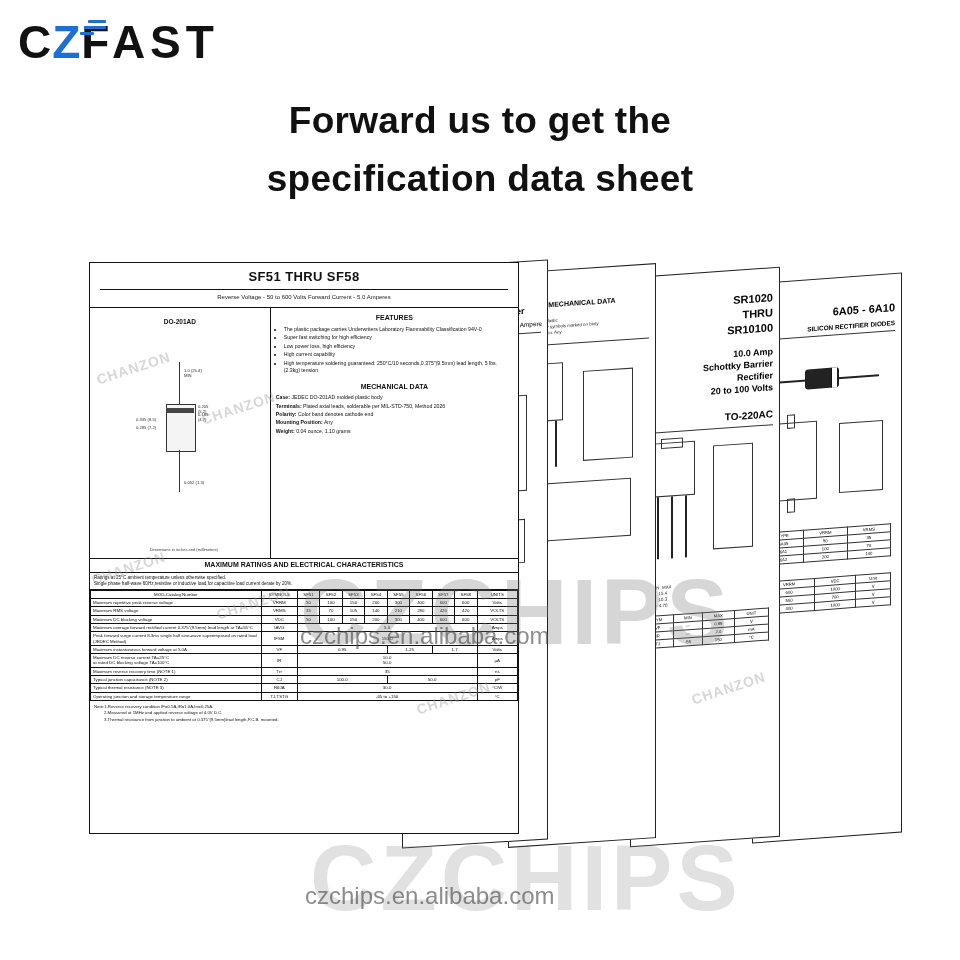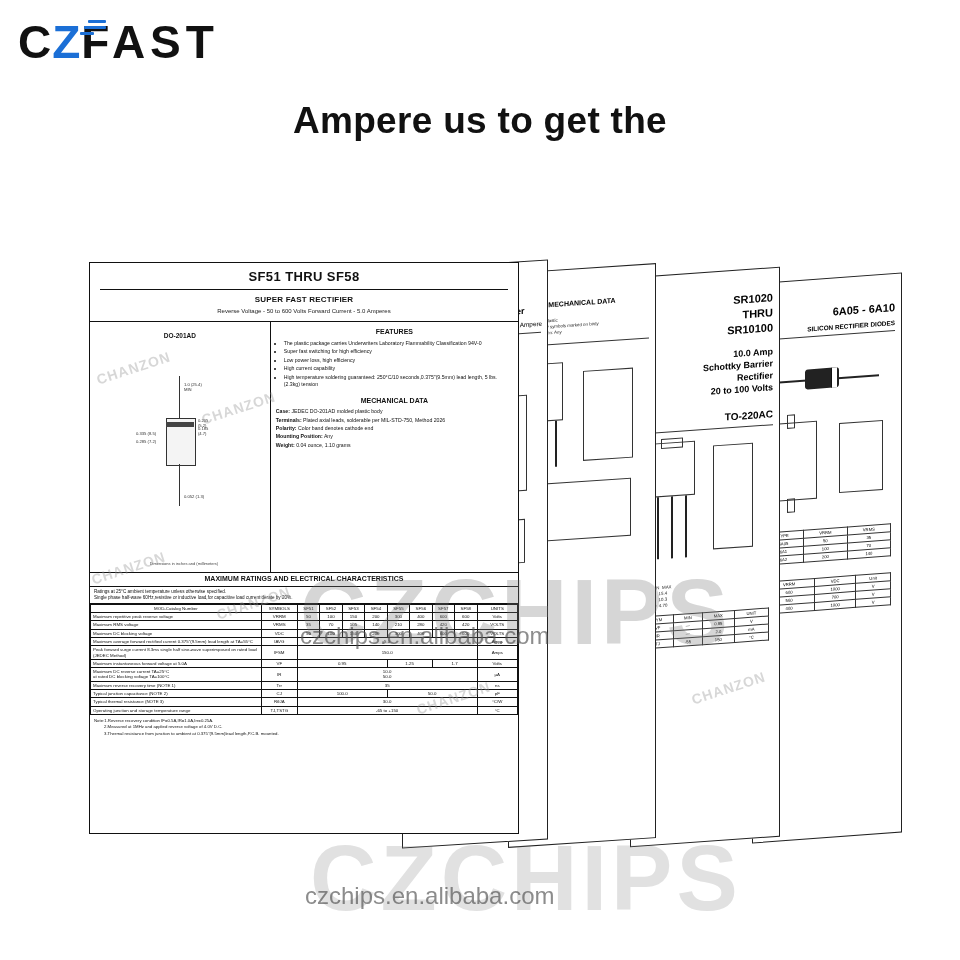--- a/index.html
+++ b/index.html
@@ -156,21 +156,22 @@
     <span class="logo-c1">C</span><span class="logo-z">Z</span><span class="logo-rest">FAST</span>
   </div>
   <div class="logo-bars">
       <i></i>
       <i></i>
       <i></i>
     </div>
 </div>
 
 <div class="headline">
-  <div>Ampere us to get the</div>
+  <div>Forward us to get the</div>
+  <div>specification data sheet</div>
 </div>
 
 <div class="sheets">
 
   <div class="sheet sk" id="sheet-4">
     <div class="inner">
       <div class="sk-big" style="margin-top:26px;">6A05 - 6A10</div>
       <div class="sk-sub" style="text-align:right;padding-right:6px;font-weight:bold;">SILICON RECTIFIER DIODES</div>
       <div class="sk-line"></div>
 
@@ -353,21 +354,20 @@
         <div>0.2(5.0)</div>
         <div>0.4(10.0)</div>
       </div>
     </div>
   </div>
 
   <div class="sheet" id="sheet-main">
     <div class="inner ds">
       <div class="ds-title">SF51 THRU SF58</div>
       <hr class="hr">
-      <div class="ds-sub">SUPER FAST RECTIFIER</div>
       <div class="ds-sub2">Reverse Voltage - 50 to 600 Volts    Forward Current - 5.0 Amperes</div>
 
       <div class="ds-cols">
 
         <div class="ds-left">
           <div class="pkg-label">DO-201AD</div>
           <div class="pkg-box">
             <div class="pkg-lead"></div>
             <div class="pkg-body"></div>
             <div class="pkg-band"></div>

